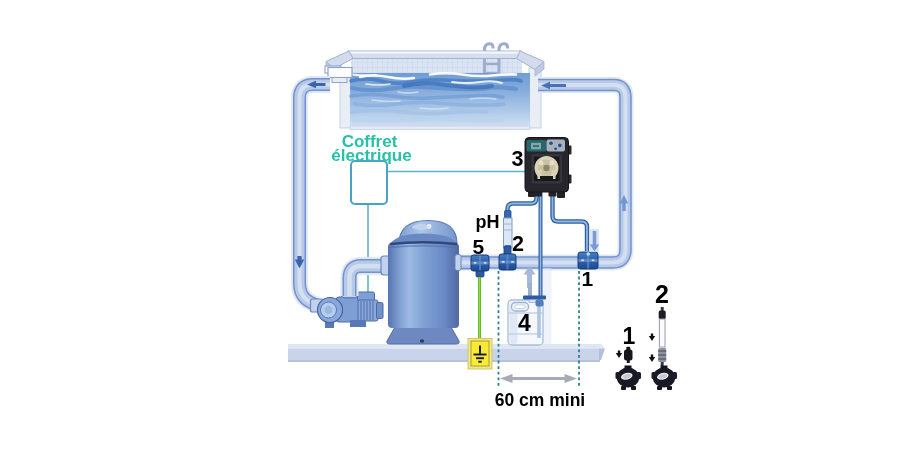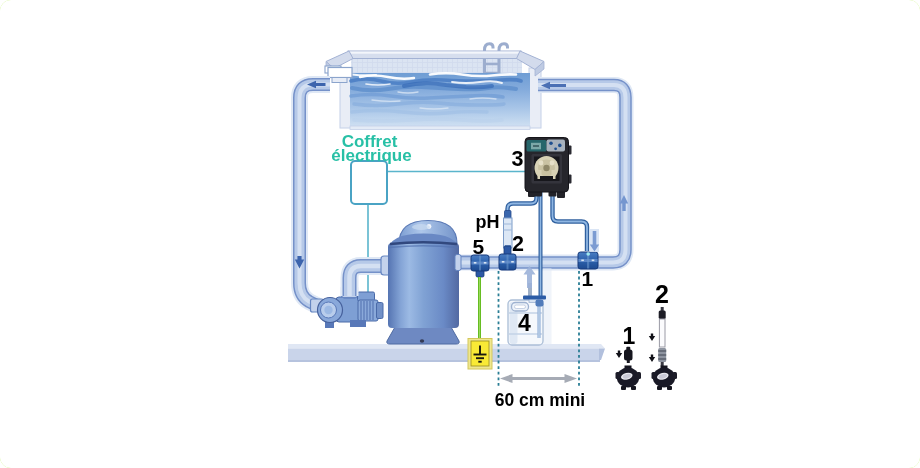--- a/index.html
+++ b/index.html
@@ -1,17 +1,17 @@
 <!DOCTYPE html>
 <html><head>
 <meta charset="utf-8">
 <style>
   html,body{margin:0;padding:0;background:#fff;}
   #stage{position:relative;width:920px;height:468px;overflow:hidden;background:#bef264;
-    font-family:"Liberation Sans", sans-serif;border-radius:11px;}
+    font-family:"Liberation Sans", sans-serif;}
   svg{position:absolute;left:0;top:0;}
 </style>
 </head>
 <body>
 <div id="stage">
 <svg width="920" height="468" viewBox="0 0 920 468">
 <defs>
   <linearGradient id="tankG" x1="0" y1="0" x2="1" y2="0">
     <stop offset="0" stop-color="#5574b2"></stop>
     <stop offset="0.18" stop-color="#84a4d6"></stop>

